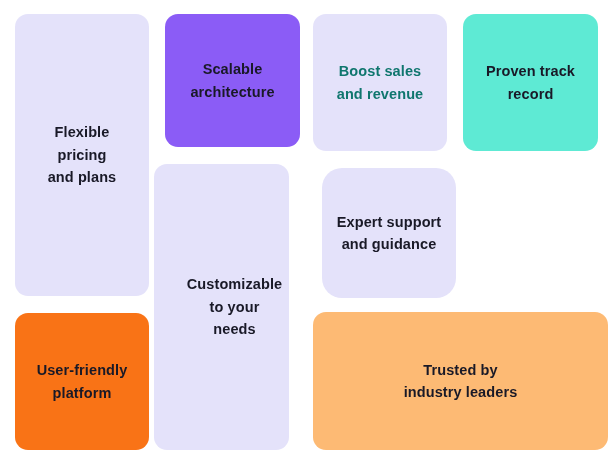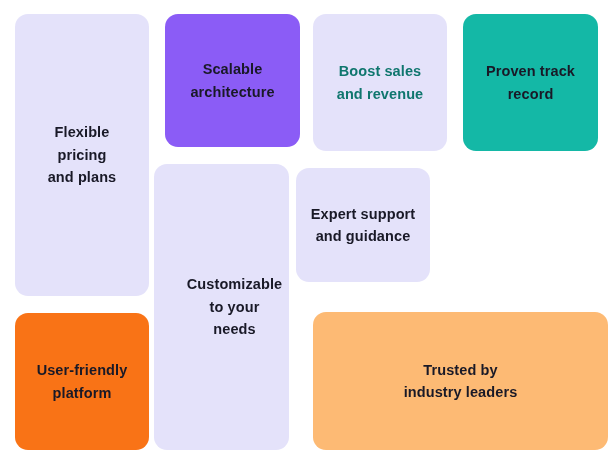--- a/index.html
+++ b/index.html
@@ -53,30 +53,30 @@
 and plans</span>
     </div>
     <div class="card" style="left: 165px; top: 14px; width: 135px; height: 133px; background: #8b5cf6; border-radius: 13px;">
       <span class="card-label" style="color: rgb(25, 25, 39);">Scalable
 architecture</span>
     </div>
     <div class="card" style="left: 313px; top: 14px; width: 134px; height: 137px; background: rgb(228, 226, 250); border-radius: 13px;">
       <span class="card-label" style="color: #0f766e;">Boost sales
 and revenue</span>
     </div>
-    <div class="card" style="left: 463px; top: 14px; width: 135px; height: 137px; background: #14b8a6; border-radius: 13px;">
+    <div class="card" style="left: 463px; top: 14px; width: 135px; height: 137px; background: #5eead4; border-radius: 13px;">
       <span class="card-label" style="color: rgb(25, 25, 39);">Proven track
 record</span>
     </div>
     <div class="card" style="left: 154px; top: 164px; width: 135px; height: 286px; background: rgb(228, 226, 250); border-radius: 13px; padding-left: 36px;">
       <span class="card-label" style="color: rgb(25, 25, 39);">Customizable
 to your
 needs</span>
     </div>
-    <div class="card" style="left: 296px; top: 168px; width: 134px; height: 114px; background: rgb(228, 226, 250); border-radius: 13px;">
+    <div class="card" style="left: 322px; top: 168px; width: 134px; height: 130px; background: rgb(228, 226, 250); border-radius: 20px;">
       <span class="card-label" style="color: rgb(25, 25, 39);">Expert support
 and guidance</span>
     </div>
     <div class="card" style="left: 15px; top: 313px; width: 134px; height: 137px; background: #f97316; border-radius: 13px;">
       <span class="card-label" style="color: rgb(25, 25, 39);">User-friendly
 platform</span>
     </div>
     <div class="card" style="left: 313px; top: 312px; width: 295px; height: 138px; background: #fdba74; border-radius: 13px;">
       <span class="card-label" style="color: rgb(25, 25, 39);">Trusted by
 industry leaders</span>

